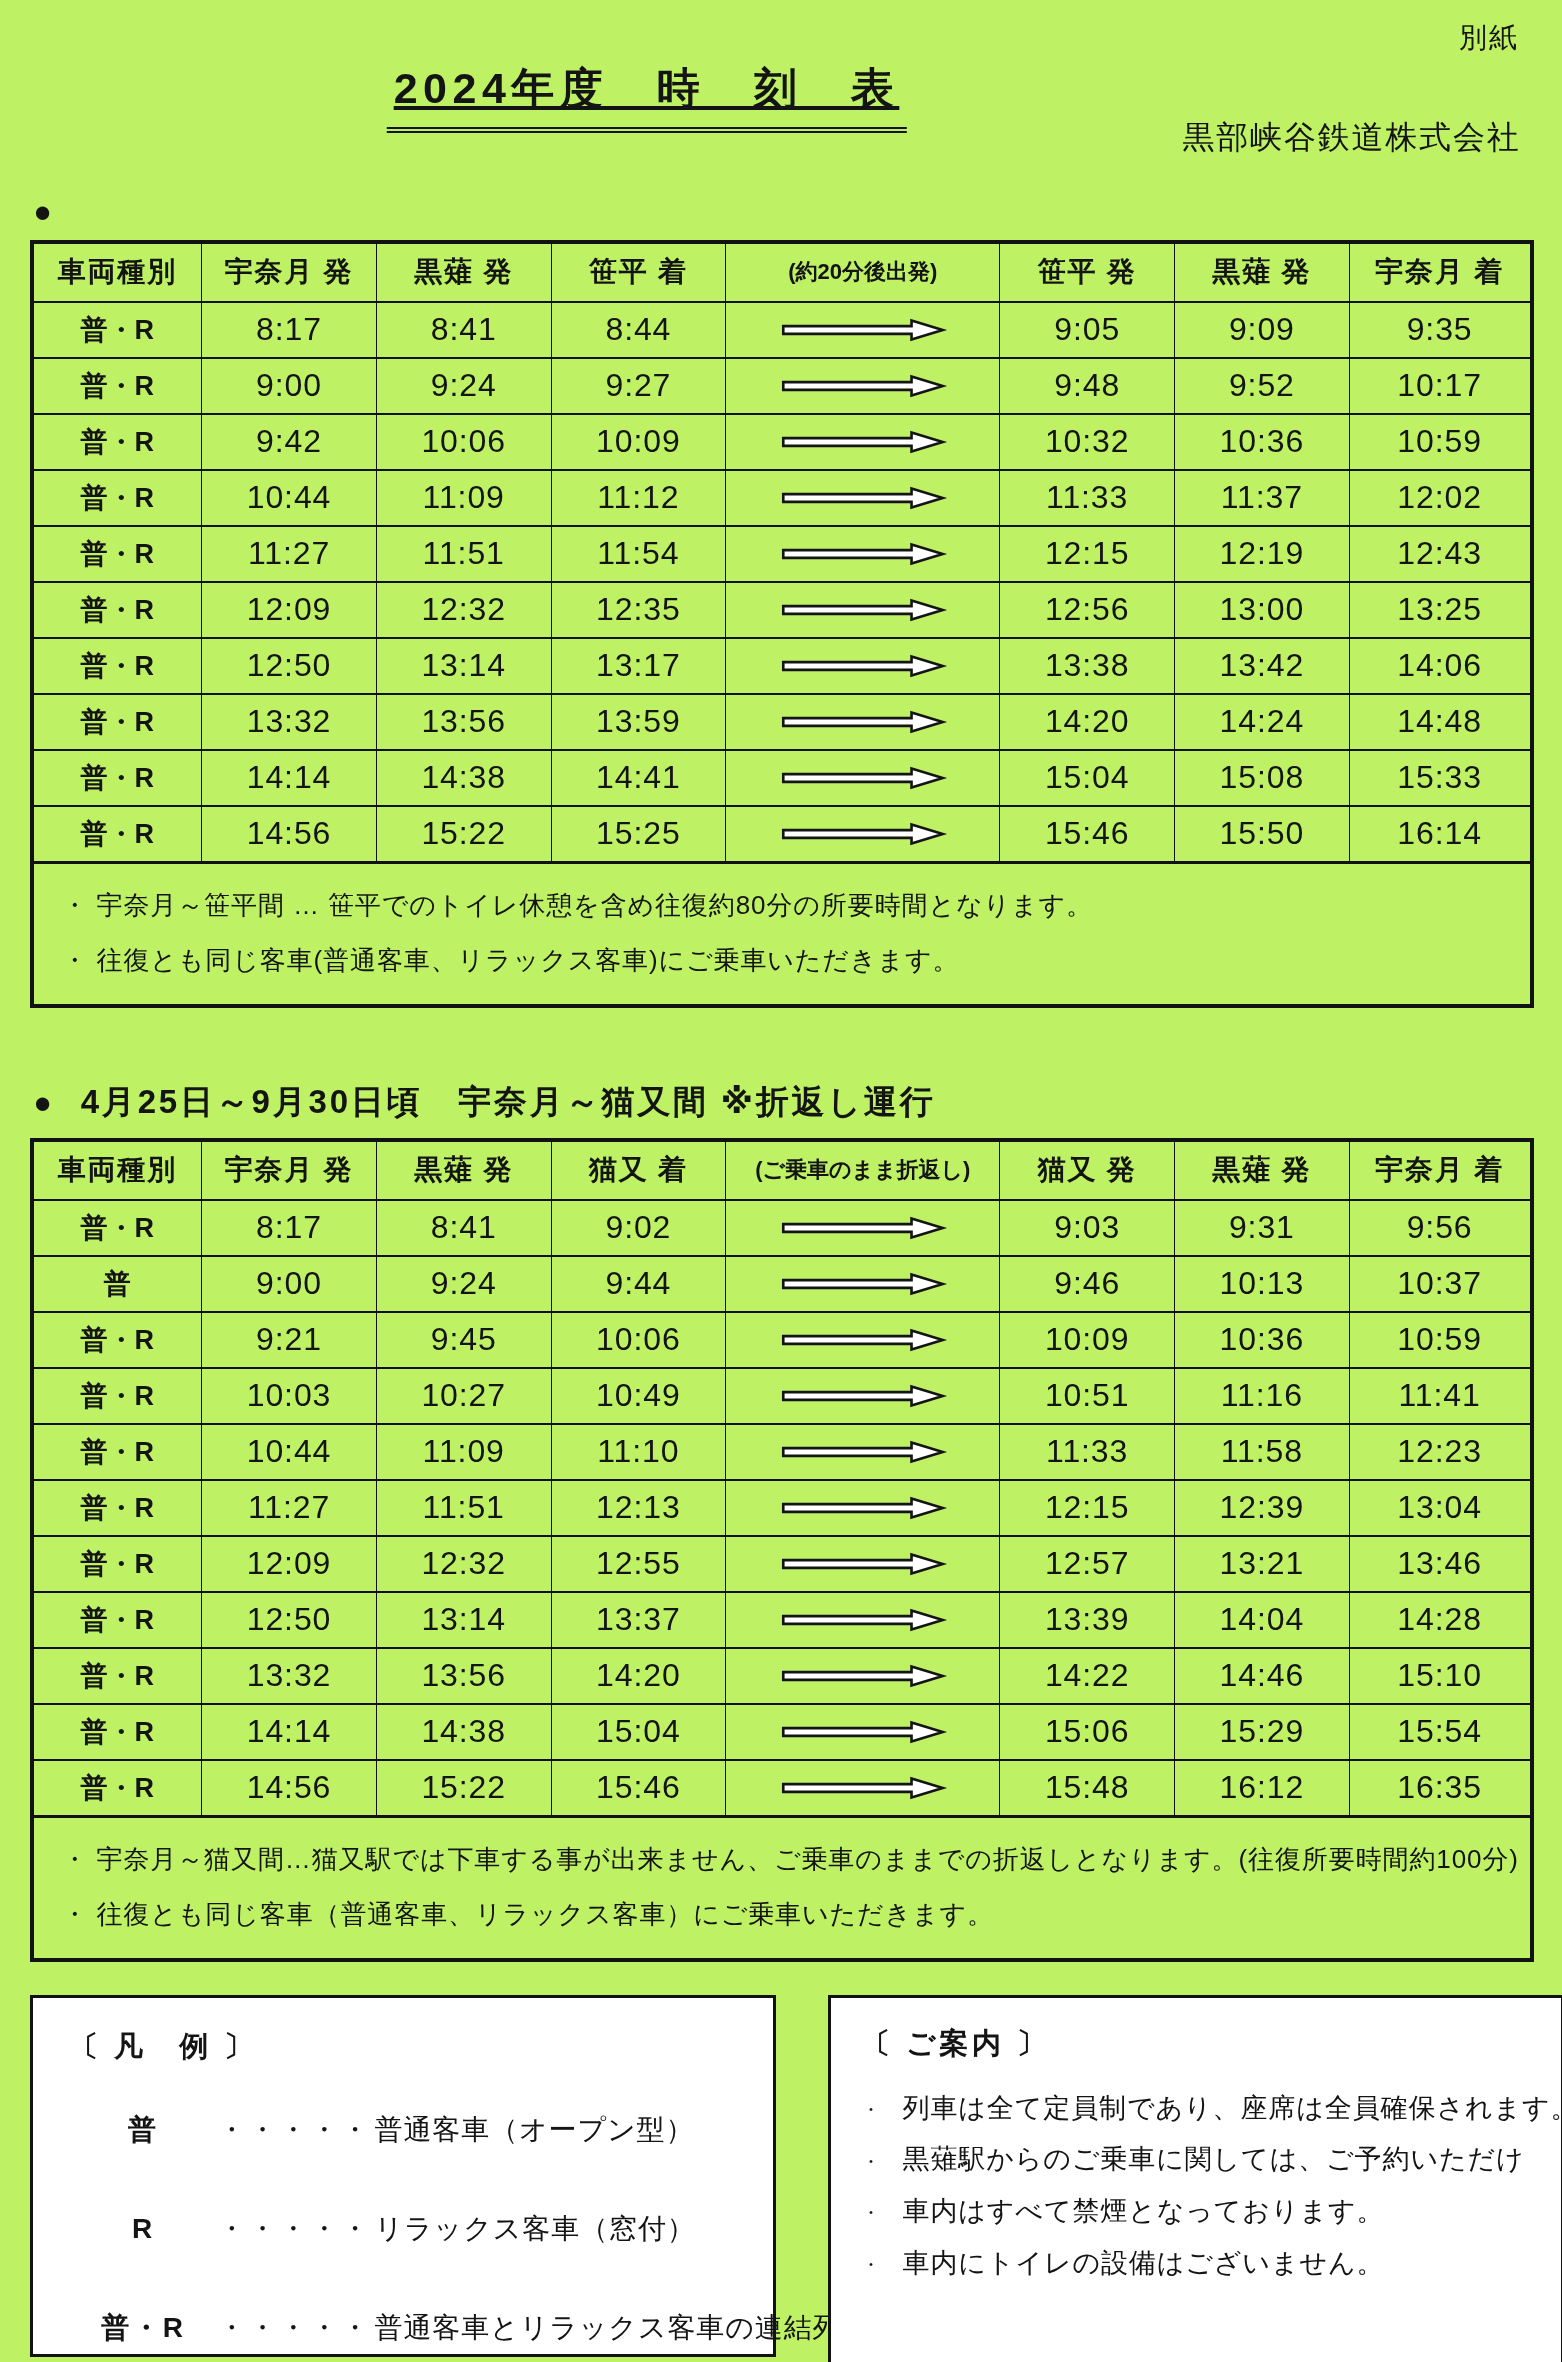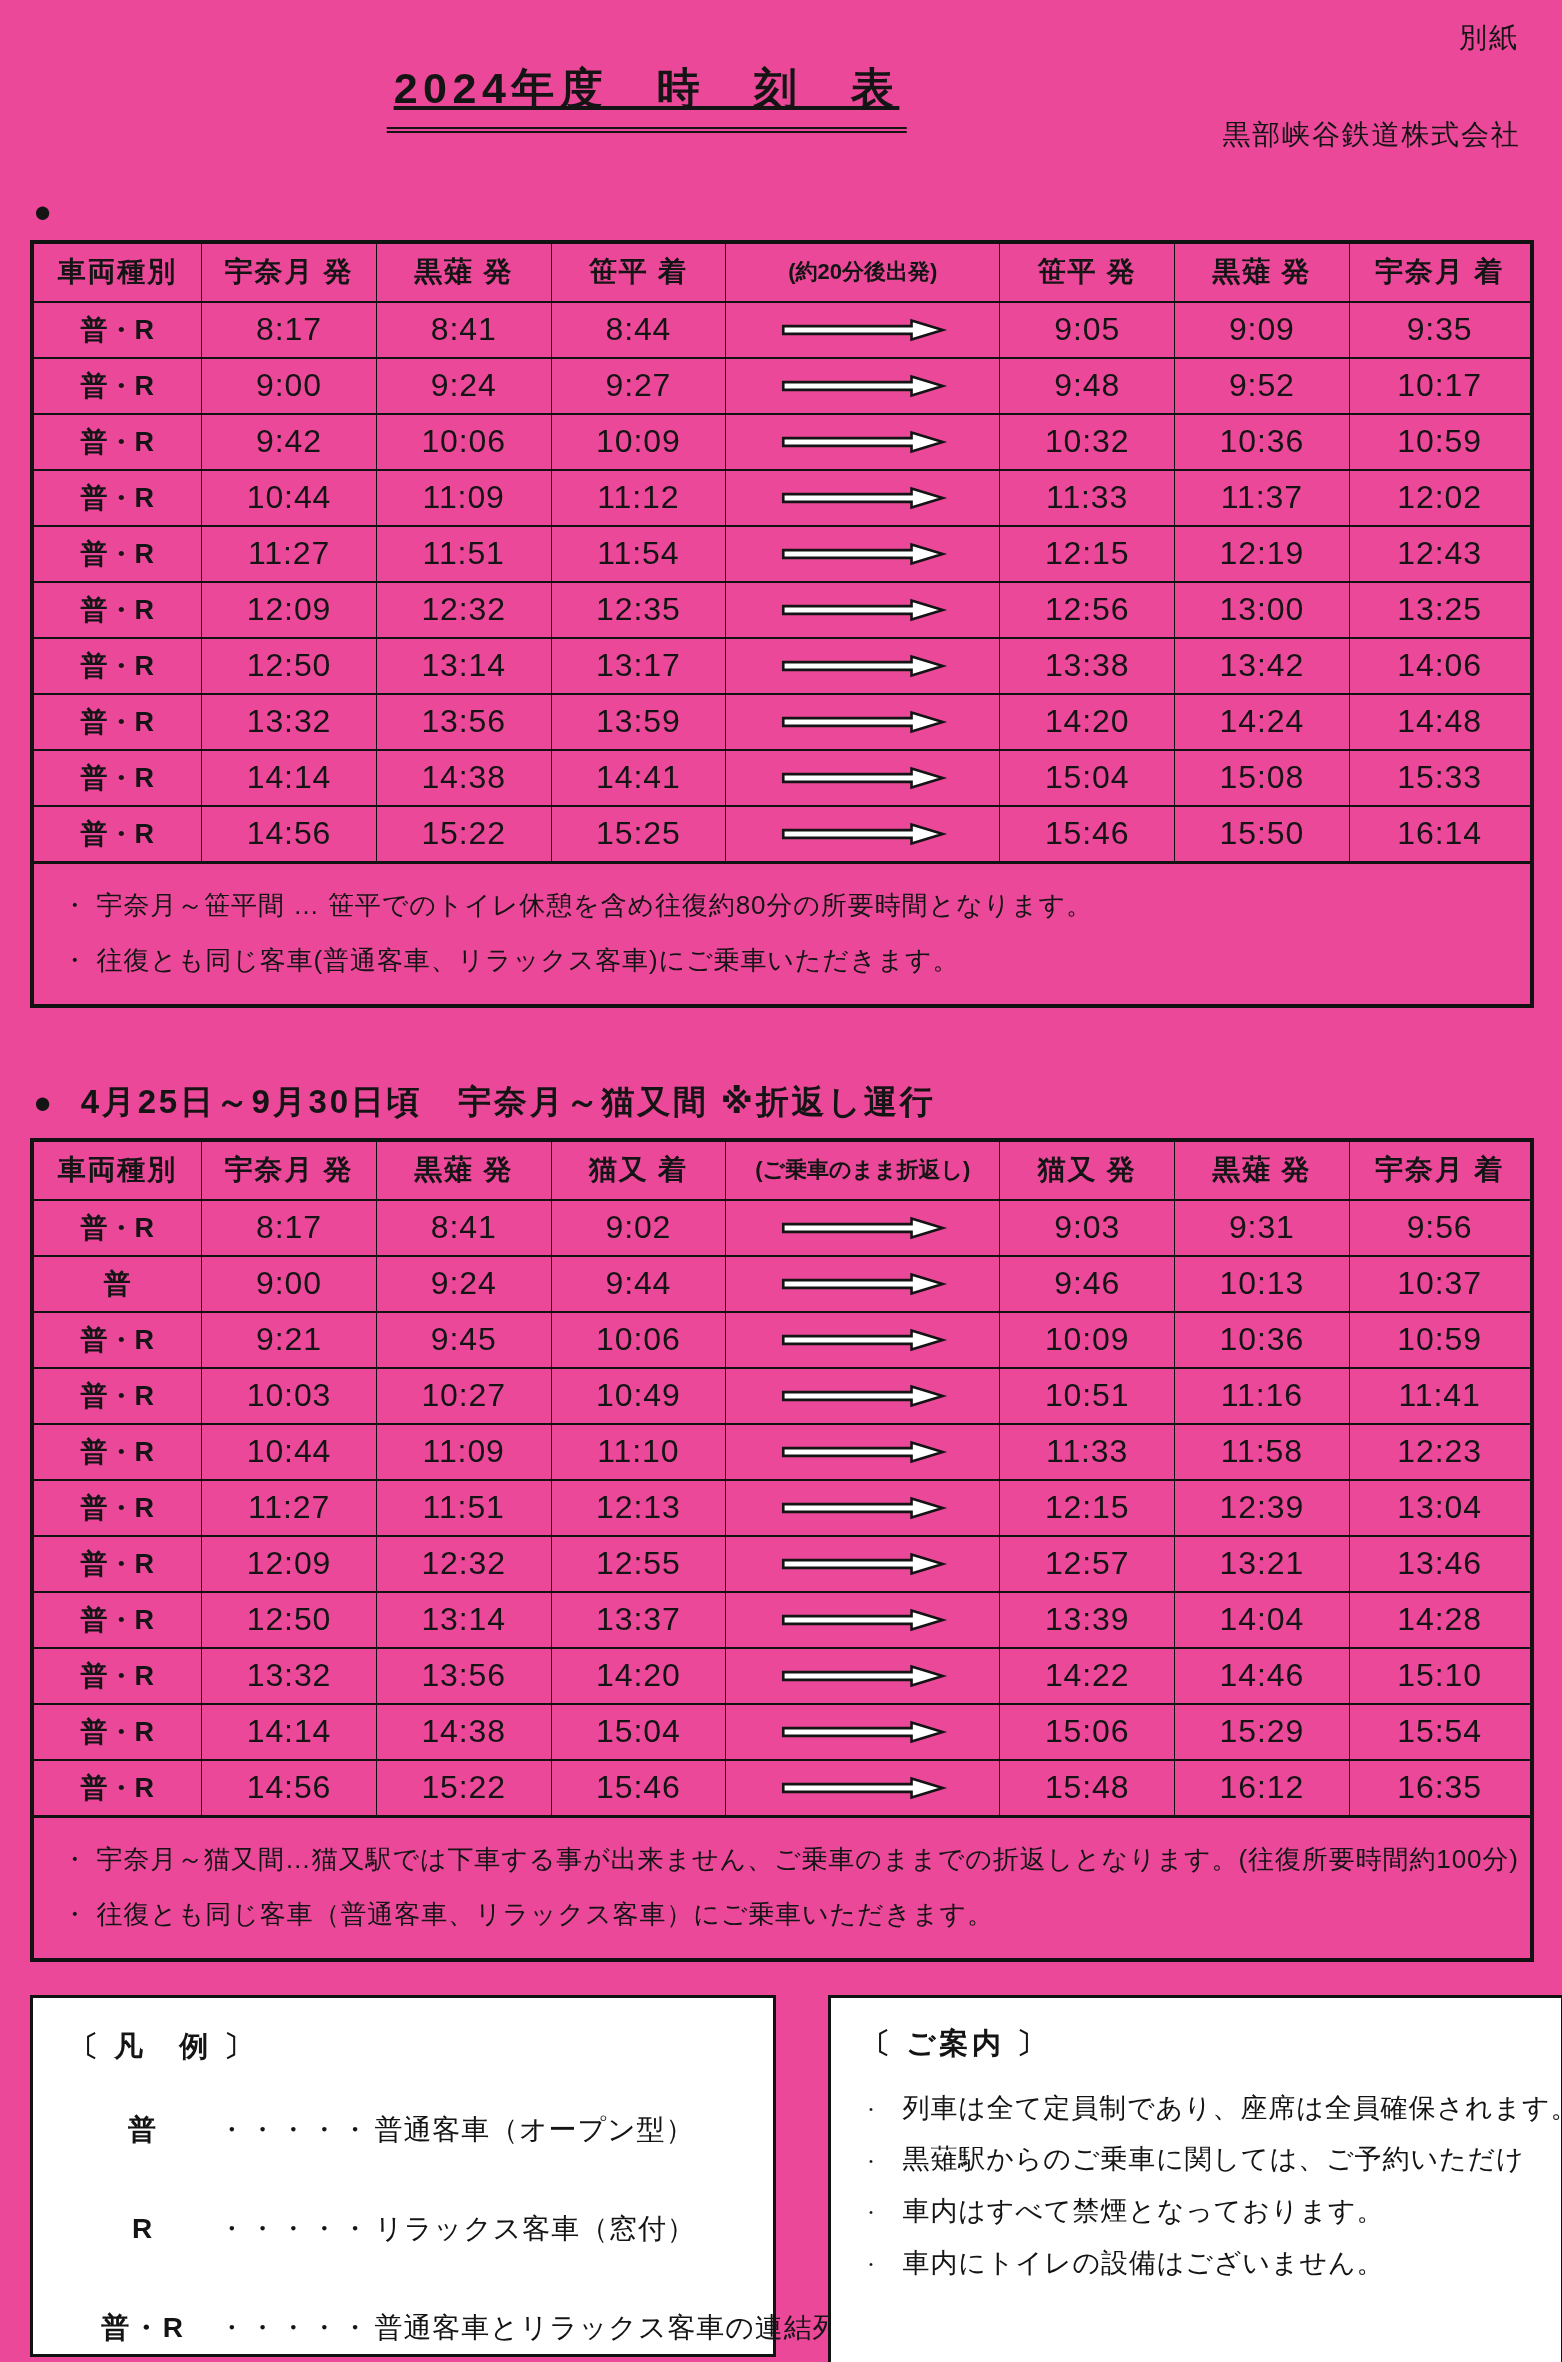--- a/index.html
+++ b/index.html
@@ -1,35 +1,35 @@
 <!DOCTYPE html>
 <html style="font-size:14.8px"><head>
 <meta charset="utf-8">
 <style>
   html,body { margin:0; padding:0; background:#e8e8e8; }
   .page {
     position:relative;
     width:1563px; height:2363px;
     margin:0 auto;
-    background:#ec4899;
+    background:#bef264;
     color:#141414;
     font-family:"Liberation Sans","DejaVu Sans",sans-serif;
     padding:18.5px 29.5px 0;
     box-sizing:border-box;
     overflow:hidden;
   }
   
   .attachment { text-align:right; font-size:28px; letter-spacing:1.8px; padding-right:14.8px; }
   .title-row  { position:relative; height:113px; }
   .title {
     position:absolute; left:617px; top:3.7px; transform:translateX(-50%);
     margin:0; font-size:43px; font-weight:700; letter-spacing:5.5px;
     border-bottom:6.5px double #141414; padding:0 7.4px 9.2px; white-space:nowrap;text-decoration:underline;
   }
-  .company { position:absolute; right:13px; top:59px; font-size:28px; letter-spacing:1.8px; }
+  .company { position:absolute; right:13px; top:59px; font-size:32px; letter-spacing:1.8px; }
 
   
   .section-heading {
     display:flex; align-items:center; gap:26px;
     margin:26px 0 13px 3.7px;
     font-size:33px; font-weight:700; letter-spacing:2.8px;
   }
   .section-heading .bullet { font-size:31px; line-height:1; }
   .heading-2 { margin-top:72px; }
 

